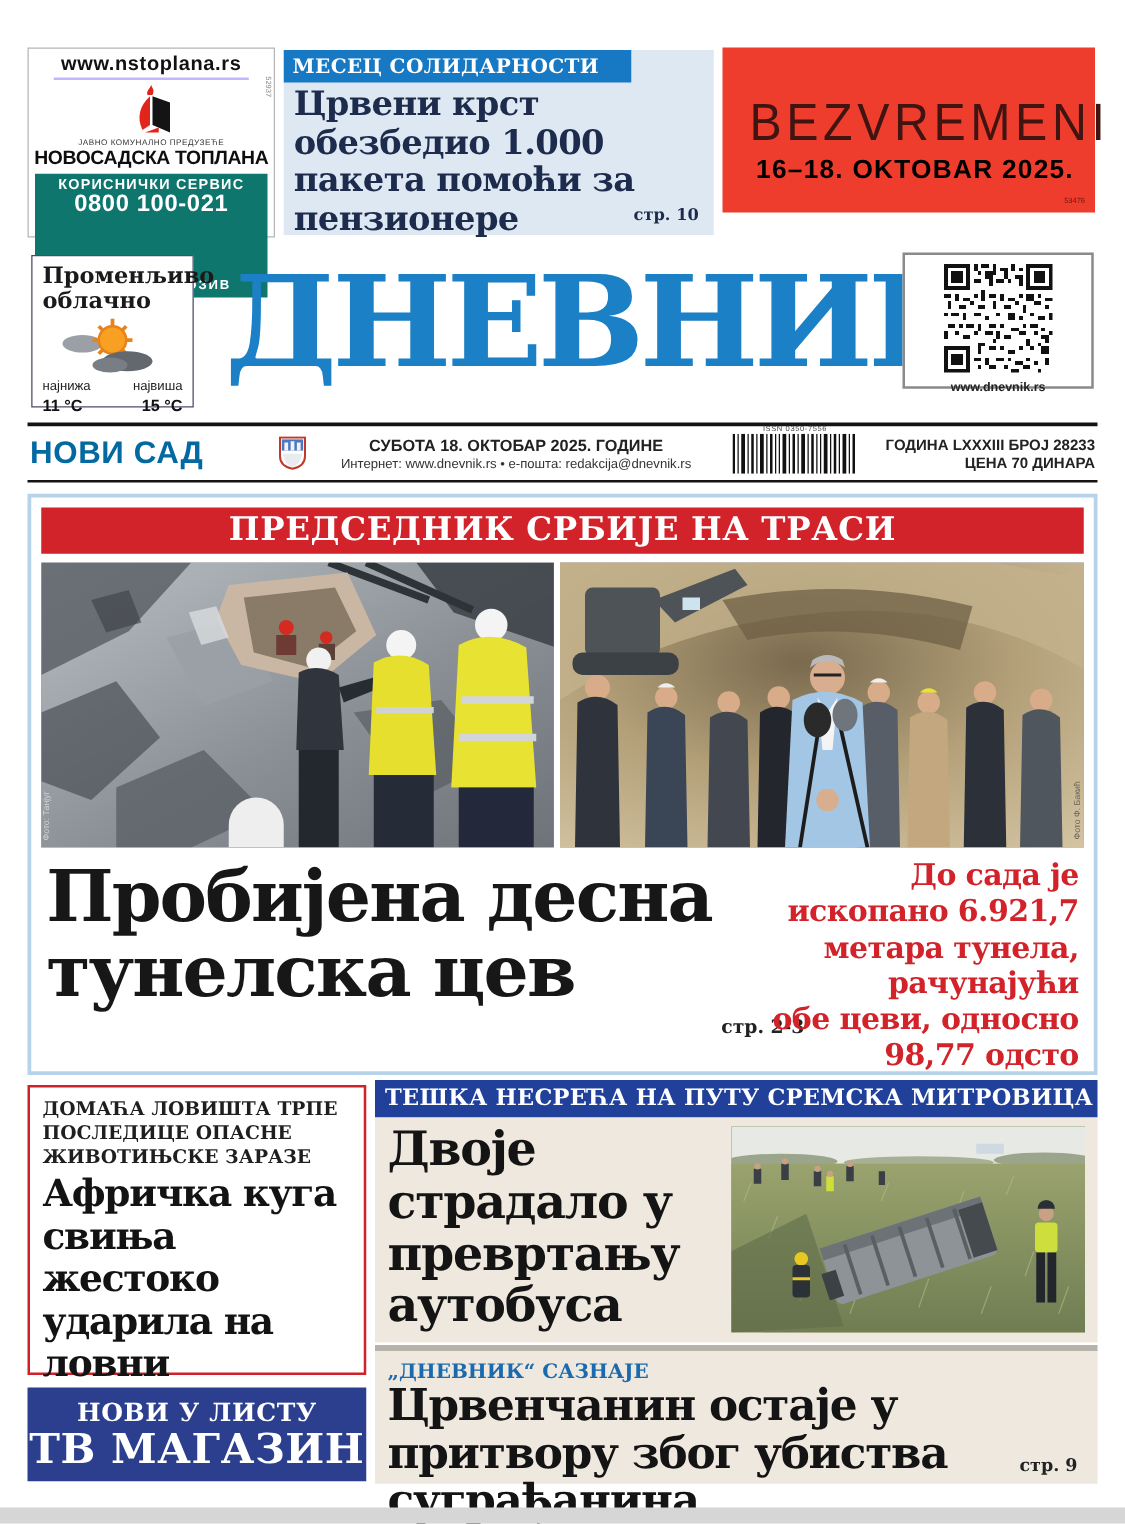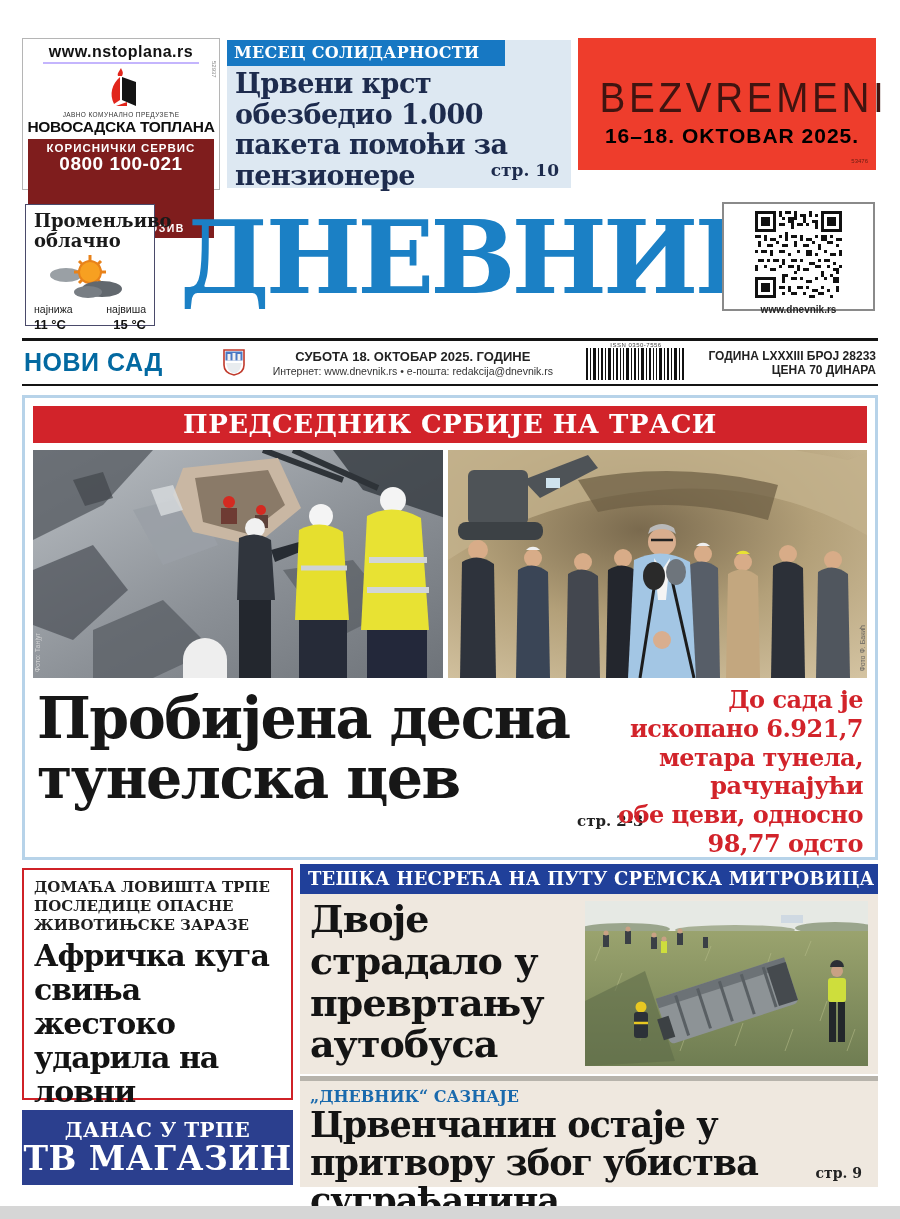--- a/index.html
+++ b/index.html
@@ -9,35 +9,35 @@
   .sans  { font-family:"Liberation Sans","DejaVu Sans",sans-serif; }
 
   
   .ad-toplana { position:absolute; left:22px; top:38px; width:198px; height:152px;
     border:1px solid #b5b5b5; background:#fff; text-align:center; padding-top:4px; }
   .ad-toplana .url { font-weight:bold; font-size:16px; letter-spacing:.5px; color:#111;
     border-bottom:2px solid #c4b5fd; display:inline-block; padding:0 6px 1px; }
   .ad-toplana .logo { margin:2px auto 0; width:54px; height:44px; display:block; }
   .ad-toplana .ctype { font-size:6.5px; color:#333; letter-spacing:.4px; margin-top:1px; }
   .ad-toplana .cname { font-size:15.5px; font-weight:bold; color:#0e0e0e; letter-spacing:-.3px; }
-  .ad-toplana .redbox { margin:3px 5px 0; background:#7f1d1d; color:#fff; padding:3px 0 4px; }
+  .ad-toplana .redbox { margin:3px 5px 0; background:#0f766e; color:#fff; padding:3px 0 4px; }
   .ad-toplana .redbox .l1 { font-size:11.5px; font-weight:bold; letter-spacing:1px; }
   .ad-toplana .redbox .l2 { font-size:19px; font-weight:bold; letter-spacing:.5px; line-height:1.05; }
   .ad-toplana .redbox .l3 { font-size:10.5px; font-weight:bold; letter-spacing:1.5px;margin-top:48px; }
   .vcode { position:absolute; font-size:6px; color:#888; writing-mode:vertical-rl; }
   .ad-toplana .vcode { right:2px; top:22px; }
 
   .ad-solidarity { position:absolute; left:227px; top:40px; width:344px; height:148px;
     background:#dde8f2; }
   .ad-solidarity .banner { width:278px; height:26px; background:#1778c3; color:#fff;
     font-weight:bold; font-size:16px; line-height:26px; padding-left:7px; letter-spacing:.3px; }
   .ad-solidarity .hl { padding:3px 8px 0; font-weight:bold; font-size:27px; line-height:1.13;
     color:#1d2b4d; letter-spacing:-.5px; }
   .ad-solidarity .pref { position:absolute; right:12px; bottom:8px; font-weight:bold;
-    font-size:17px; color:#1d2b4d; }
+    font-size:13px; color:#1d2b4d; }
 
   .ad-bezvremeni { position:absolute; left:578px; top:38px; width:298px; height:132px;
     background:#ee3d2c; text-align:center;padding-left:10px; }
   .ad-bezvremeni .title { margin-top:36px; font-size:42px; color:#401410; letter-spacing:4px;
     font-weight:400; transform:scaleX(.92); }
   .ad-bezvremeni .dates { font-size:21px; font-weight:bold; color:#000000; letter-spacing:1px; margin-top:2px; }
   .ad-bezvremeni .vnum { position:absolute; right:8px; bottom:6px; font-size:6px; color:#6b1c12; }
 
   
   .weather { position:absolute; left:25px; top:204px; width:130px; height:122px;
@@ -482,21 +482,21 @@
     <div class="kicker serif">ДОМАЋА ЛОВИШТА ТРПЕ ПОСЛЕДИЦЕ ОПАСНЕ ЖИВОТИЊСКЕ ЗАРАЗЕ</div>
     <div class="hl serif">Афричка куга свиња жестоко ударила на ловни туризам</div>
     <div class="refrow">
       <div class="rule"></div>
       <div class="pref serif">стр. 5</div>
       <div class="rule2"></div>
     </div>
   </div>
 
   <div class="tvbox serif">
-    <div class="l1">ДАНАС У ТРПЕ</div>
+    <div class="l1">НОВИ У ЛИСТУ</div>
     <div class="l2">ТВ МАГАЗИН</div>
   </div>
 
   <div class="acc-banner serif">ТЕШКА НЕСРЕЋА НА ПУТУ СРЕМСКА МИТРОВИЦА – ЈАРАК</div>
   <div class="acc-box">
     <div class="hl serif">Двоје страдало у превртању аутобуса</div>
     <div class="photo">
       <svg width="283" height="165" viewBox="0 0 283 165" preserveAspectRatio="none">
         <defs>
           <linearGradient id="field" x1="0" y1="0" x2="0" y2="1">

